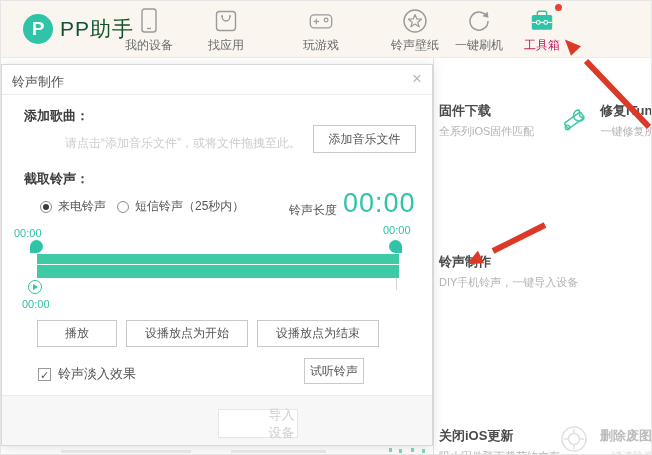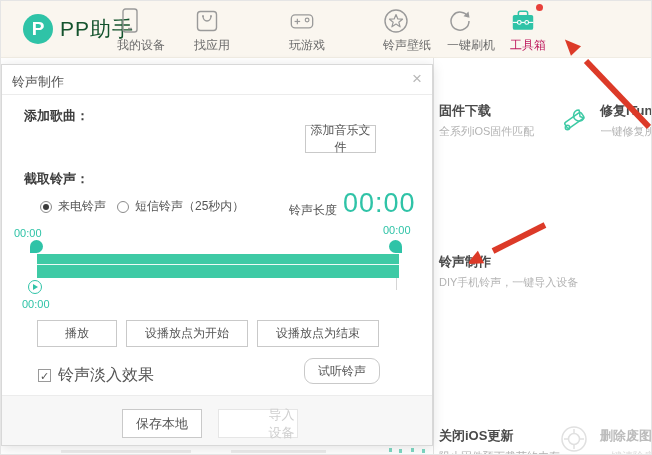--- a/index.html
+++ b/index.html
@@ -10,21 +10,21 @@
   }
   
   .topbar { position:absolute; left:0; top:0; width:652px; height:57px;
     background:#faf6ef; border-bottom:1px solid #f0ece3; }
   .logo { position:absolute; left:22px; top:13px; display:flex; align-items:center; }
   .logo-circle { width:30px; height:30px; border-radius:50%; background:#2fc3a7;
     color:#fff; font-size:19px; font-weight:bold; display:flex; align-items:center;
     justify-content:center; }
   .logo-text { margin-left:7px; font-size:21px; color:#14532d; font-weight:500; letter-spacing:1px; }
   .nav-item { position:absolute; top:7px; width:64px; height:46px; display:flex;
-    flex-direction:column; justify-content:space-between; cursor:pointer; }
+    flex-direction:column; align-items:center; justify-content:space-between; cursor:pointer; }
   .nav-icon { width:26px; height:26px; display:flex; align-items:center; justify-content:center; position:relative; }
   .nav-label { font-size:12px; color:#6b6b6b; white-space:nowrap; }
   .nav-item.active .nav-label { color:#be185d; }
   .badge-dot { position:absolute; right:-7px; top:-4px; width:7px; height:7px;
     border-radius:50%; background:#e8403a; }
   
   .panel { position:absolute; left:432px; top:57px; width:220px; height:398px;
     background:#ffffff; border-left:1px solid #e3e3e3; }
   .tool-title { font-size:13px; color:#4a4a4a; font-weight:bold; white-space:nowrap; }
   .tool-sub { font-size:11px; color:#b3b3b3; white-space:nowrap; margin-top:4px;text-align:center; }
@@ -58,21 +58,21 @@
   .track-line { position:absolute; left:0; top:10px; width:100%; height:1px; background:#ffffff; opacity:.9; }
   .track-endline { position:absolute; left:394px; top:213px; width:1px; height:12px; background:#d5d5d5; }
   .play-circle { position:absolute; left:26px; top:215px; width:14px; height:14px;
     border:1px solid #2fc3a7; border-radius:50%; display:flex; align-items:center;
     justify-content:center; cursor:pointer; background:#fff; }
   .play-tri { width:0; height:0; border-top:3px solid transparent; border-bottom:3px solid transparent;
     border-left:5px solid #2fc3a7; margin-left:1px; }
   .checkbox-row { position:absolute; left:36px; top:300px; display:flex; align-items:center; cursor:pointer; }
   .checkbox-box { width:13px; height:13px; border:1px solid #9a9a9a; background:#fff;
     color:#555; font-size:11px; line-height:12px; text-align:center; margin-right:7px; }
-  .checkbox-label { font-size:16px; color:#555; }
+  .checkbox-label { font-size:13px; color:#555; }
   .dialog-footer { position:absolute; left:0; top:330px; width:430px; height:50px;
     background:#f7f7f7; border-top:1px solid #ececec; }
   .btn.disabled { border-color:#e6e6e6; color:#cfcfcf; cursor:default; }
   
   .blur-bar { position:absolute; height:3px; background:#ededed; }
   .teal-tick { position:absolute; width:3px; height:4px; background:#7fd9c4; }
   .arrow-svg { position:absolute; pointer-events:none; }
 </style>
 </head>
 <body>
@@ -206,21 +206,22 @@
   <div class="teal-tick" style="left:410px; top:447px;"></div>
   <div class="teal-tick" style="left:421px; top:448px;"></div>
 
   <div class="dialog">
     <div class="dialog-titlebar">
       <div class="dialog-title">铃声制作</div>
       <div class="dialog-close">×</div>
     </div>
 
     <div class="sec-label" style="left:22px; top:42px;">添加歌曲：</div>
-    <button class="btn" style="left:303px; top:60px; width:71px; height:28px;">添加音乐文件</button>
+    <div class="drop-hint">请点击“添加音乐文件”，或将文件拖拽至此。</div>
+    <button class="btn" style="left:311px; top:60px; width:103px; height:28px;">添加音乐文件</button>
 
     <div class="sec-label" style="left:22px; top:105px;">截取铃声：</div>
 
     <div class="radio" style="left:38px; top:133px;">
       <span class="radio-circle checked"></span>
       <span class="radio-label">来电铃声</span>
     </div>
     <div class="radio" style="left:115px; top:133px;">
       <span class="radio-circle"></span>
       <span class="radio-label">短信铃声（25秒内）</span>
@@ -242,24 +243,23 @@
     <div class="time-tag" style="left:20px; top:233px;">00:00</div>
 
     <button class="btn" style="left:35px;  top:255px; width:80px;  height:27px;">播放</button>
     <button class="btn" style="left:124px; top:255px; width:122px; height:27px;">设播放点为开始</button>
     <button class="btn" style="left:255px; top:255px; width:122px; height:27px;">设播放点为结束</button>
 
     <div class="checkbox-row">
       <span class="checkbox-box">✓</span>
       <span class="checkbox-label">铃声淡入效果</span>
     </div>
-    <button class="btn" style="left:302px; top:293px; width:76px; height:26px;border-radius:9px;">试听铃声</button>
+    <button class="btn" style="left:302px; top:293px; width:60px; height:26px;">试听铃声</button>
 
     <div class="dialog-footer">
-      <button class="btn" style="left:120px; top:13px; width:80px; height:29px; font-size:13px;">保存本地</button>
       <button class="btn disabled" style="left:216px; top:13px; width:80px; height:29px; font-size:13px;padding-left:47px;">导入设备</button>
     </div>
   </div>
 
   <svg class="arrow-svg" style="left:563px; top:36px;" width="89" height="96" viewBox="0 0 89 96">
     <line x1="85" y1="90" x2="22" y2="24" stroke="#dc3a28" stroke-width="6"></line>
     <polygon points="0,-7 16,0 0,7" fill="#dc3a28" transform="translate(12,14) rotate(226)"></polygon>
   </svg>
   <svg class="arrow-svg" style="left:468px; top:216px;" width="82" height="48" viewBox="0 0 82 48">
     <line x1="76" y1="8" x2="24" y2="34" stroke="#dc3a28" stroke-width="6"></line>

